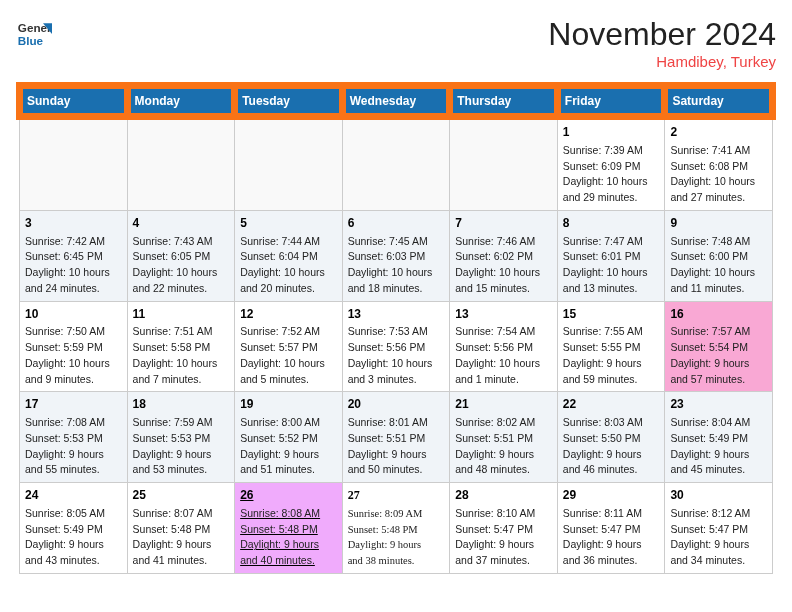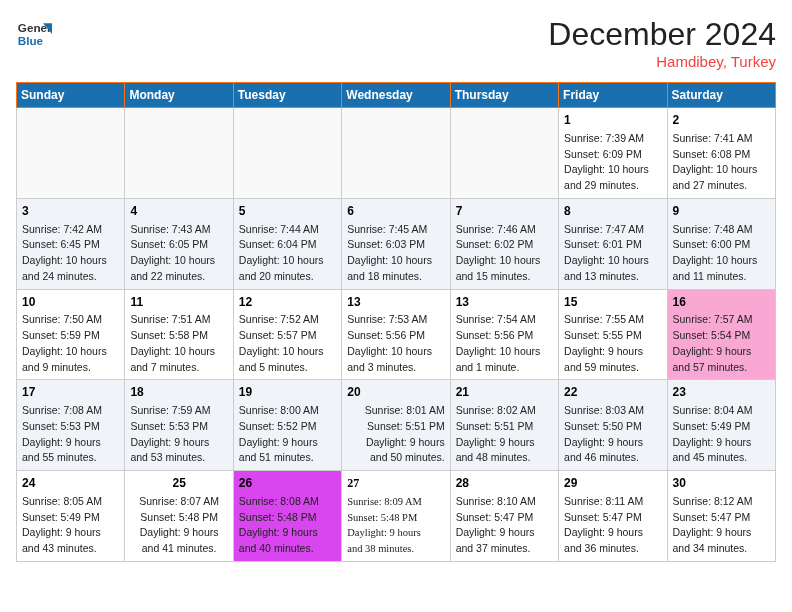--- a/index.html
+++ b/index.html
@@ -42,21 +42,21 @@
       border-collapse: collapse;
       font-size: 11px;
     }
     .calendar th {
       background: #1a6faf;
       color: #fff;
       padding: 5px 4px;
       text-align: left;
       font-size: 12px;
       font-weight: bold;
-      border: 1px solid #f97316;
+      border: 7px solid #f97316;
     }
     .calendar td {
       border: 1px solid #ccc;
       vertical-align: top;
       padding: 4px 5px;
       width: calc(100%/7);
       min-height: 80px;
       line-height: 1.4;
       background: #fff;
     }
@@ -86,21 +86,21 @@
 
 <div class="header">
   <div class="logo">
     <svg class="logo-icon" viewBox="0 0 40 40" xmlns="http://www.w3.org/2000/svg">
       <text x="2" y="18" font-size="13" font-weight="bold" fill="#333">General</text>
       <text x="2" y="32" font-size="13" font-weight="bold" fill="#1a6faf">Blue</text>
       <polygon points="30,8 40,8 40,20" fill="#1a6faf"></polygon>
     </svg>
   </div>
   <div class="title-block">
-    <div class="month-title">December 2024</div>
+    <div class="month-title">November 2024</div>
     <div class="location">Hamdibey, Turkey</div>
   </div>
 </div>
 
 <table class="calendar">
   <thead>
     <tr>
     <th>Sunday</th>
         <th>Monday</th>
         <th>Tuesday</th>
@@ -251,21 +251,21 @@
         </td>
         <td style="background: rgb(240, 244, 248);">
           <span class="day-num">19</span>
           <div class="day-info" style="white-space: pre-line;">Sunrise: 8:00 AM
 Sunset: 5:52 PM
 Daylight: 9 hours
 and 51 minutes.</div>
         </td>
         <td style="background: rgb(240, 244, 248);">
           <span class="day-num">20</span>
-          <div class="day-info" style="white-space: pre-line; text-align: right;">Sunrise: 8:01 AM
+          <div class="day-info" style="white-space: pre-line;">Sunrise: 8:01 AM
 Sunset: 5:51 PM
 Daylight: 9 hours
 and 50 minutes.</div>
         </td>
         <td style="background: rgb(240, 244, 248);">
           <span class="day-num">21</span>
           <div class="day-info" style="white-space: pre-line;">Sunrise: 8:02 AM
 Sunset: 5:51 PM
 Daylight: 9 hours
 and 48 minutes.</div>
@@ -286,28 +286,28 @@
         </td>
       </tr>
       <tr>
         <td style="background: rgb(255, 255, 255);">
           <span class="day-num">24</span>
           <div class="day-info" style="white-space: pre-line;">Sunrise: 8:05 AM
 Sunset: 5:49 PM
 Daylight: 9 hours
 and 43 minutes.</div>
         </td>
-        <td style="background: rgb(255, 255, 255); text-align: center;">
+        <td style="background: rgb(255, 255, 255);">
           <span class="day-num">25</span>
           <div class="day-info" style="white-space: pre-line;">Sunrise: 8:07 AM
 Sunset: 5:48 PM
 Daylight: 9 hours
 and 41 minutes.</div>
         </td>
-        <td style="background: #d946ef;">
+        <td style="background: #f0abfc; text-decoration: underline;">
           <span class="day-num">26</span>
           <div class="day-info" style="white-space: pre-line;">Sunrise: 8:08 AM
 Sunset: 5:48 PM
 Daylight: 9 hours
 and 40 minutes.</div>
         </td>
         <td style="background: rgb(255, 255, 255); font-family: Liberation Serif, serif;">
           <span class="day-num">27</span>
           <div class="day-info" style="white-space: pre-line;">Sunrise: 8:09 AM
 Sunset: 5:48 PM

